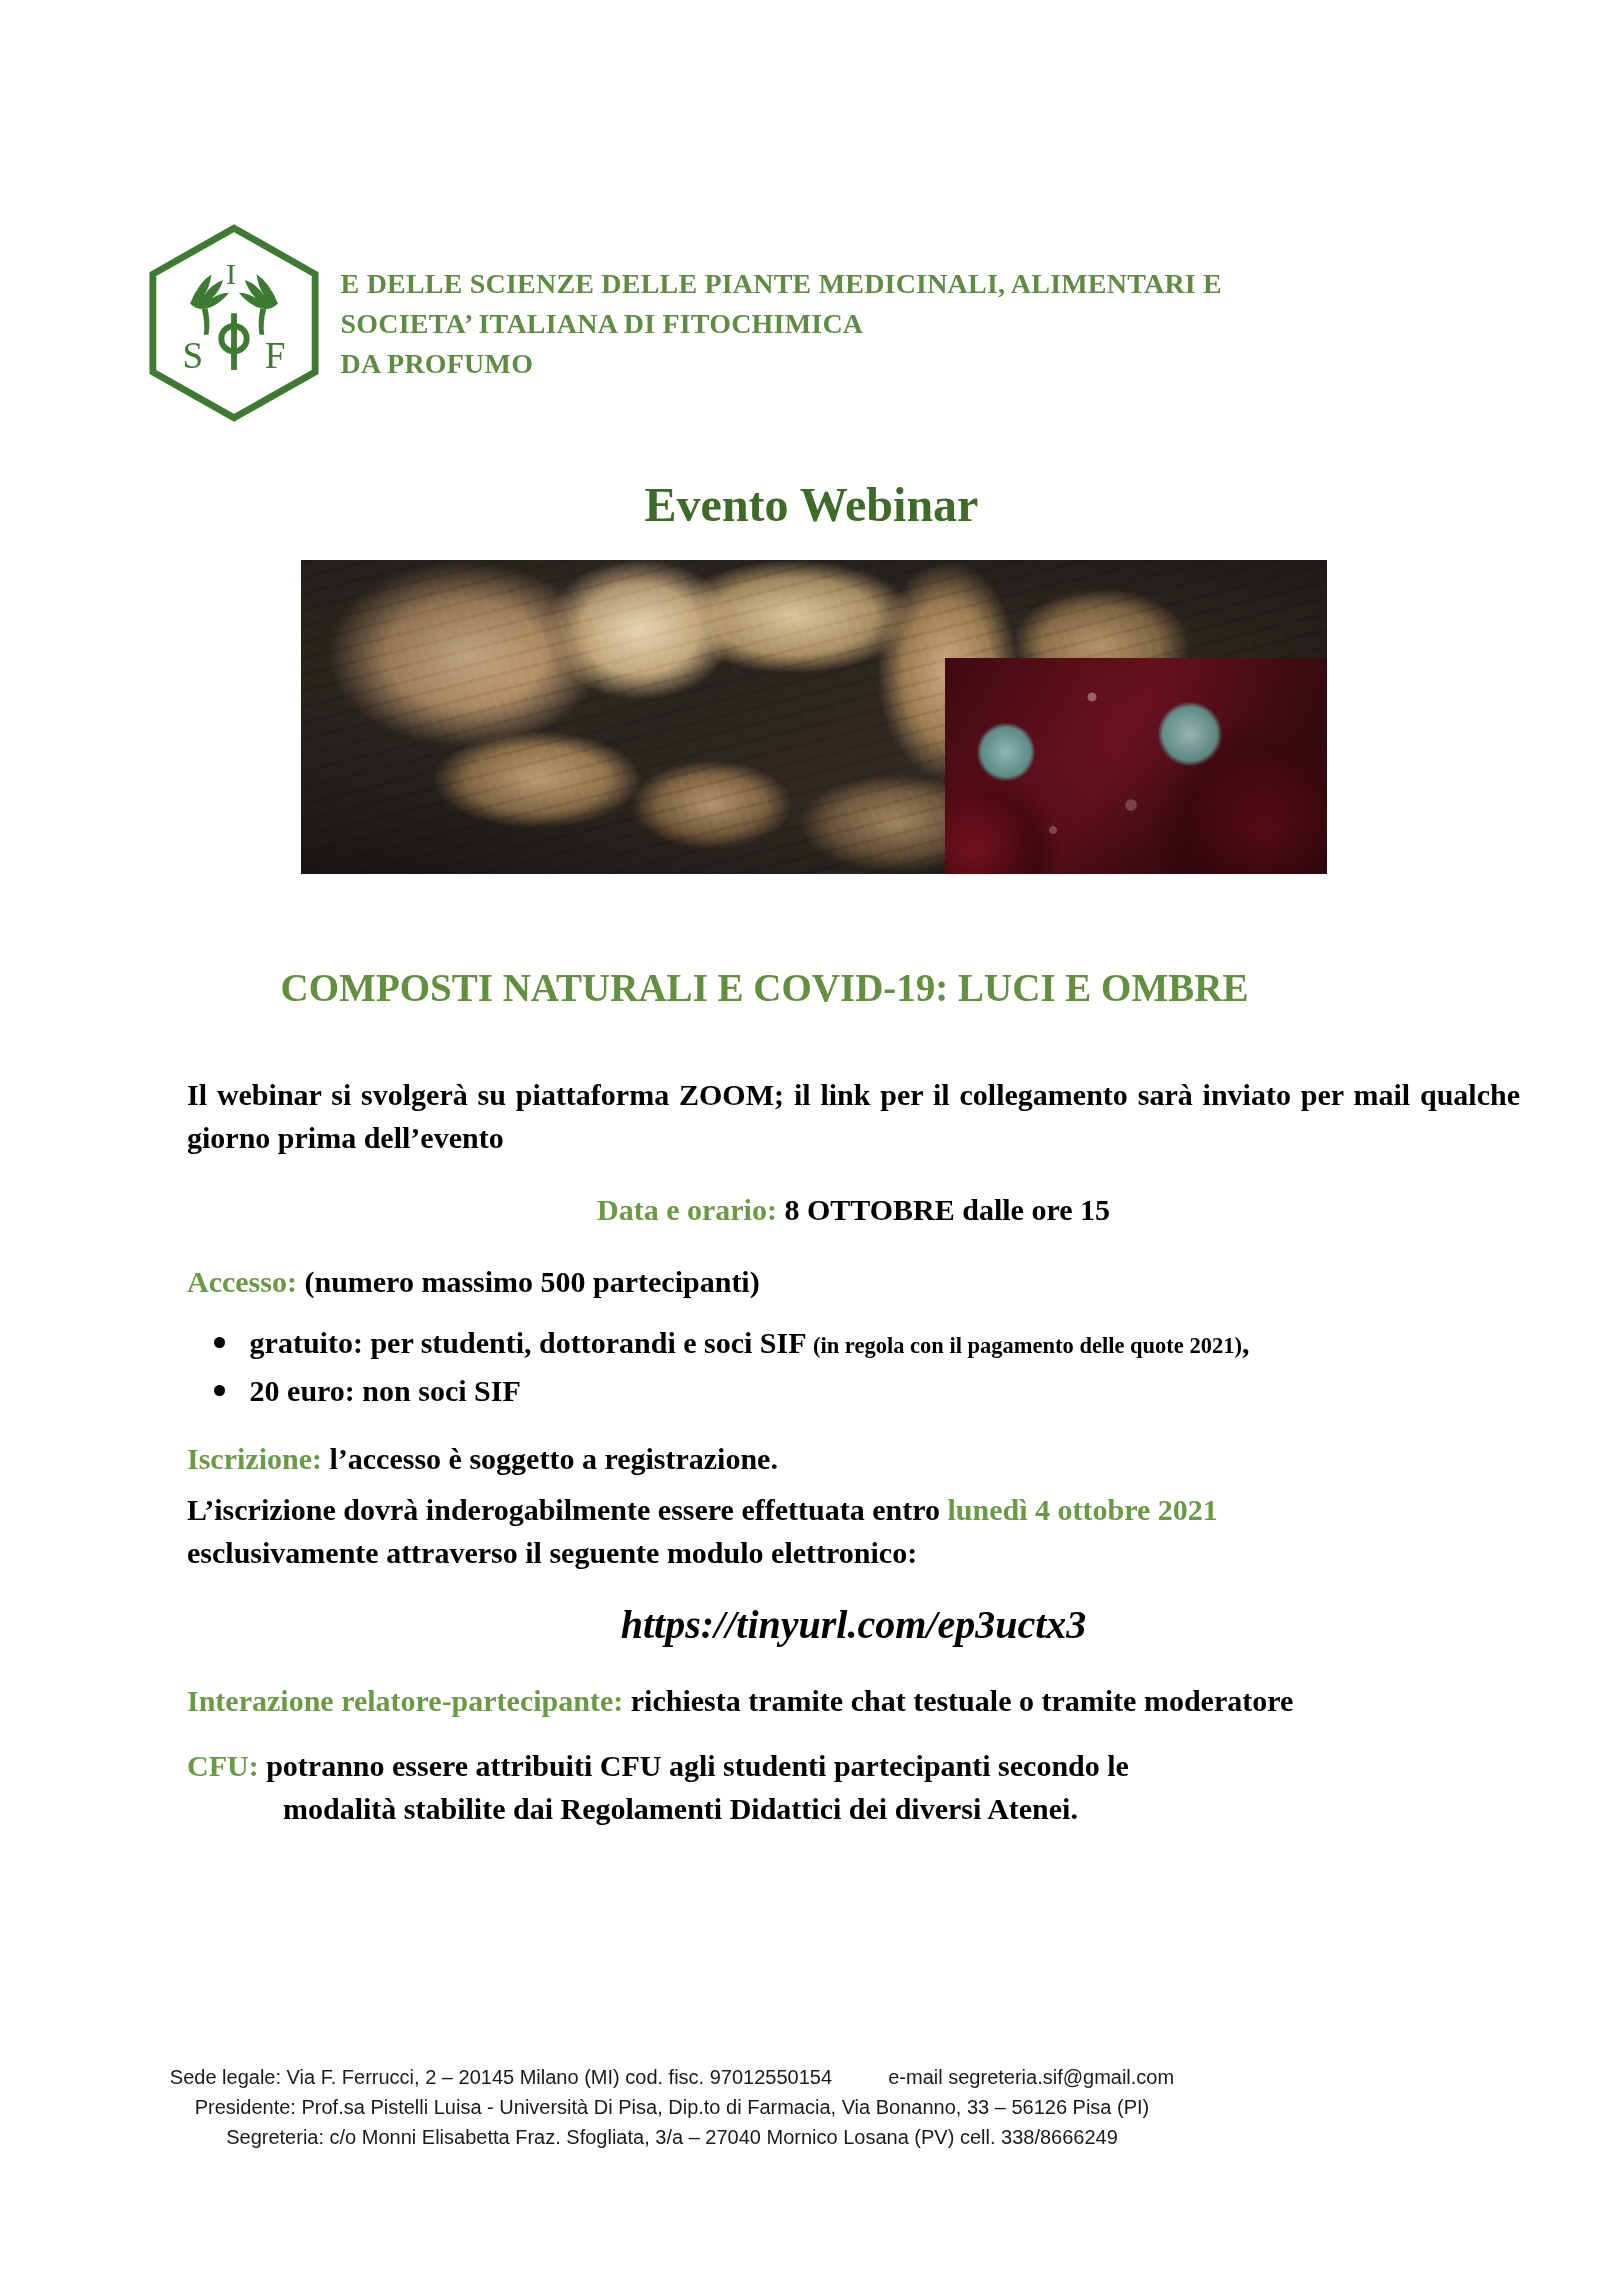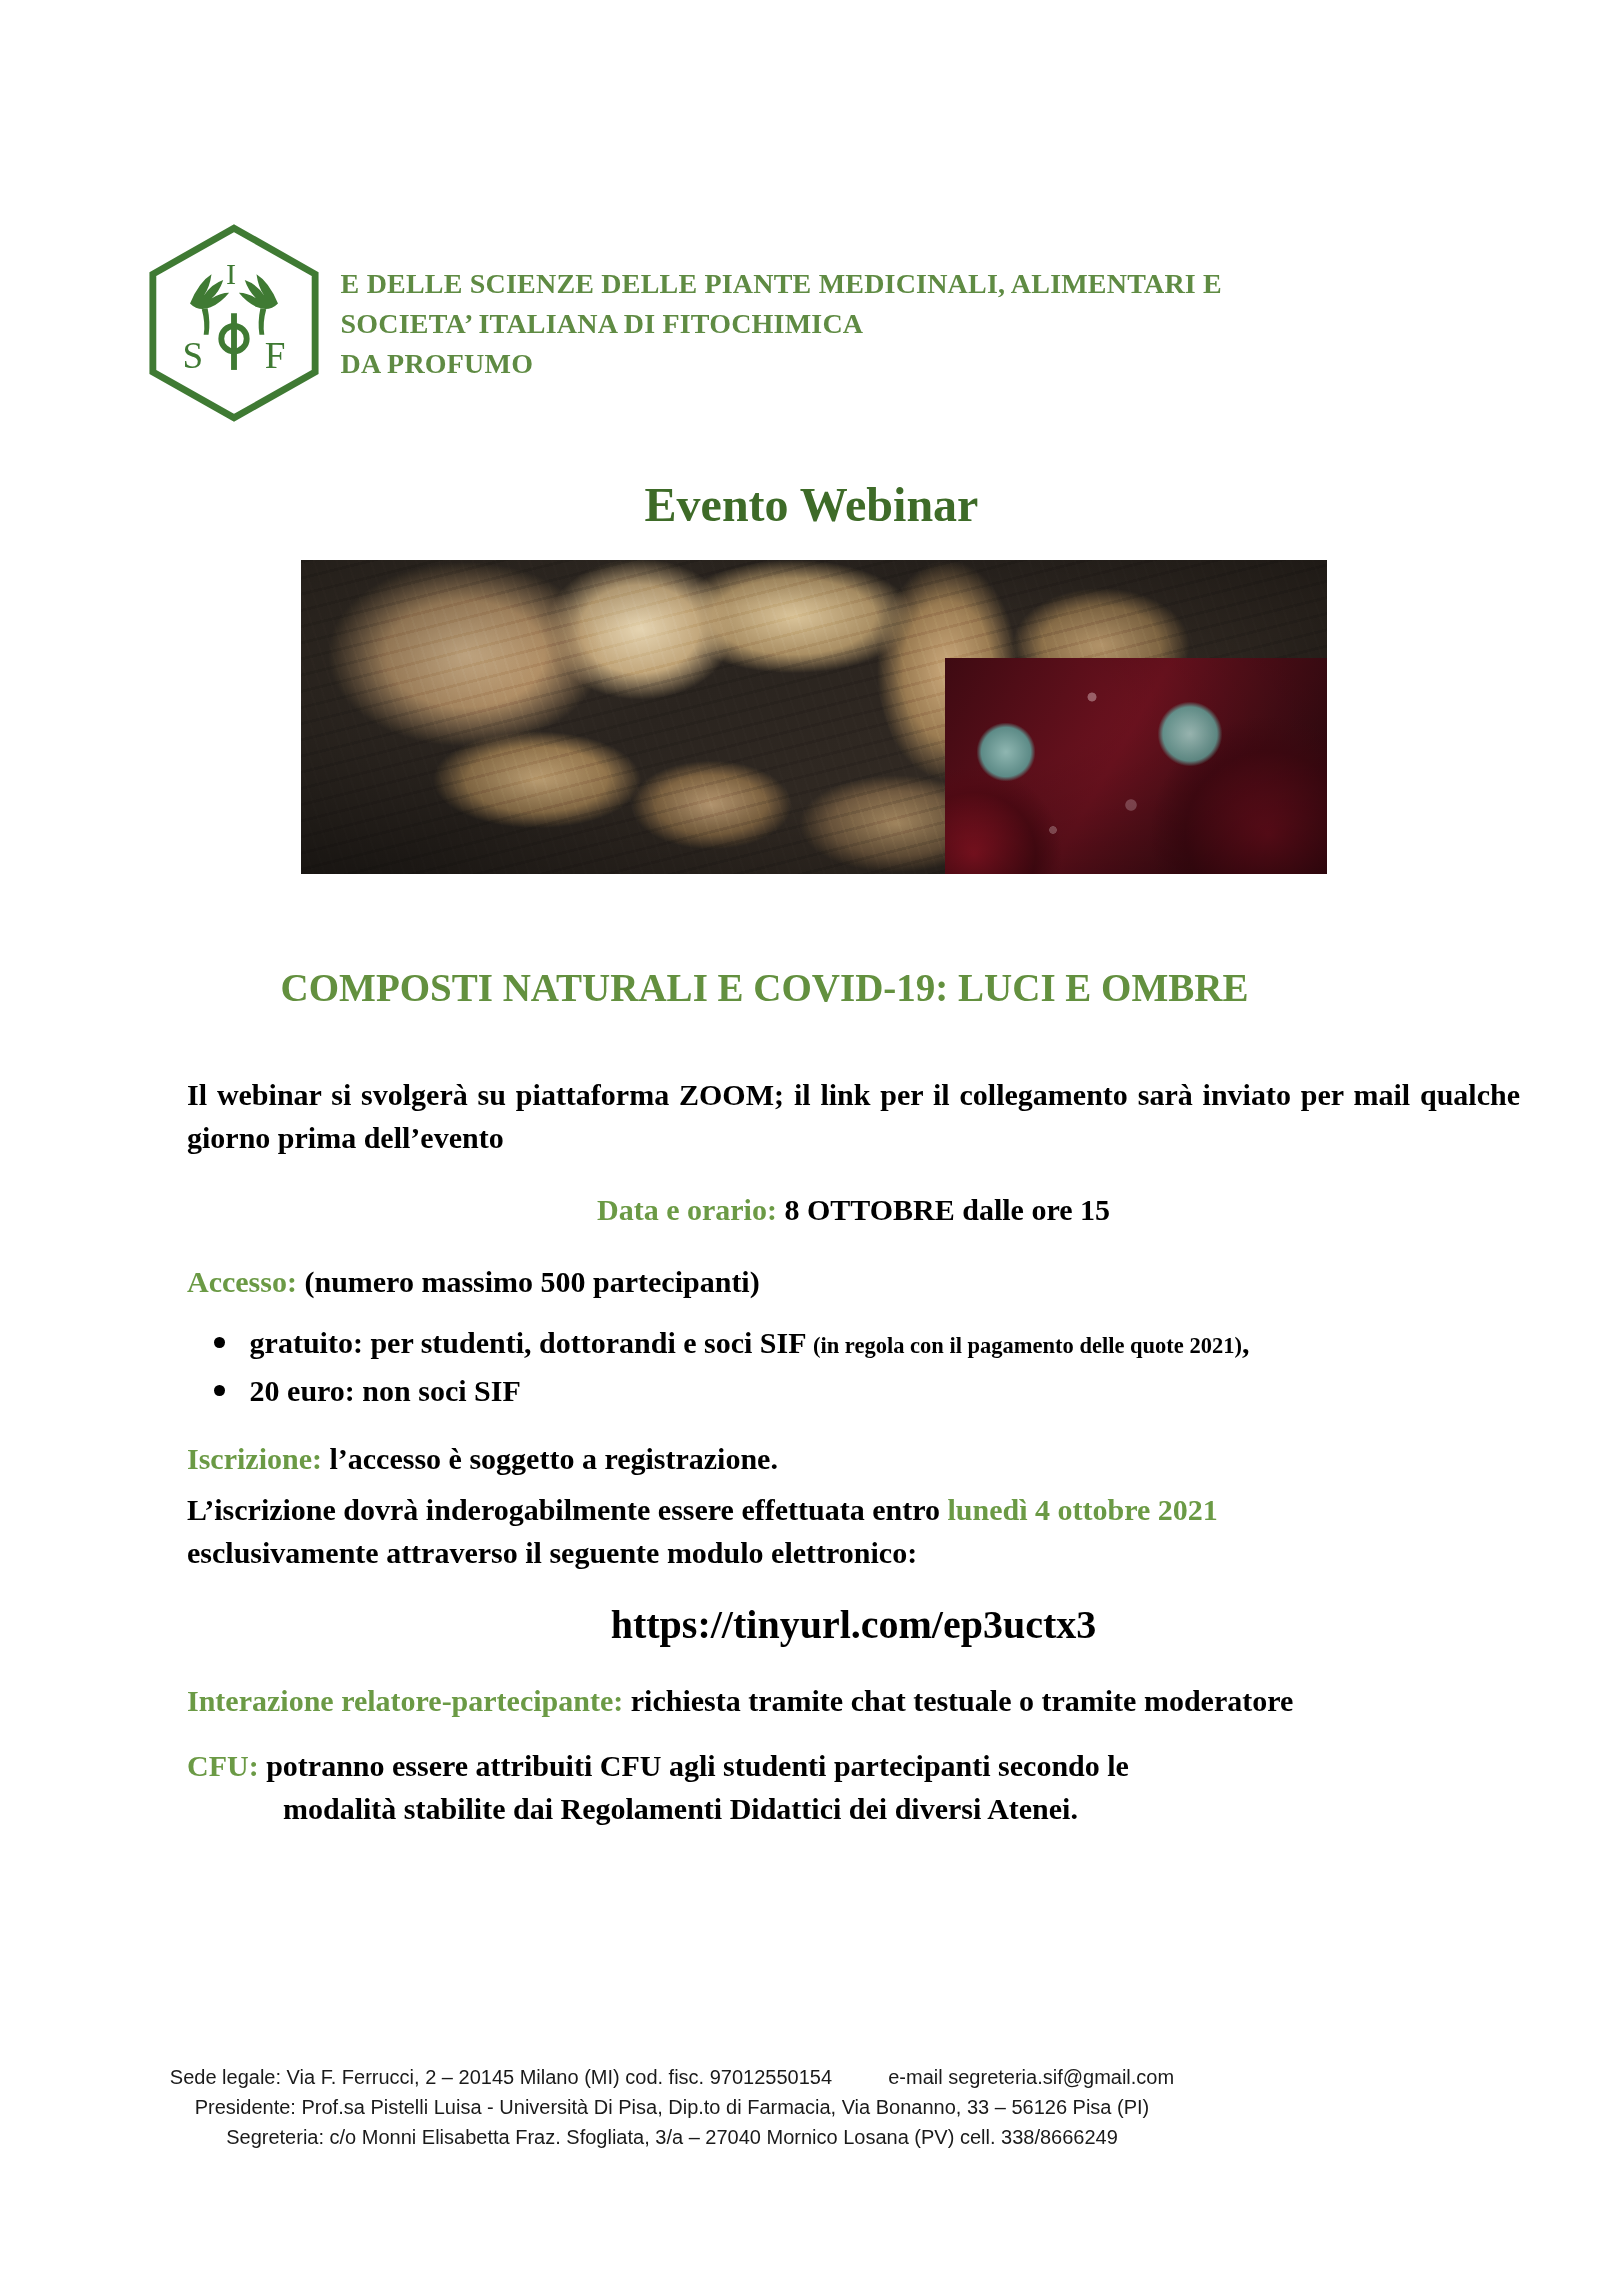--- a/index.html
+++ b/index.html
@@ -176,20 +176,21 @@
   }
 
   .p-iscrizione { margin-bottom: 7.8px; }
   .p-iscrizione2 { margin-bottom: 29px; }
 
   .url-line {
     text-align: center;
     font-size: 40px;
     font-weight: bold;
     margin: 27.4px 0 33px 0;
+    font-style: italic;
   }
 
   .p-interazione { margin-bottom: 22px; text-align: justify; }
   .p-cfu { margin-bottom: 8px; }
   .p-cfu .indent {
     display: block;
     padding-left: 96px;
   }
 
   

